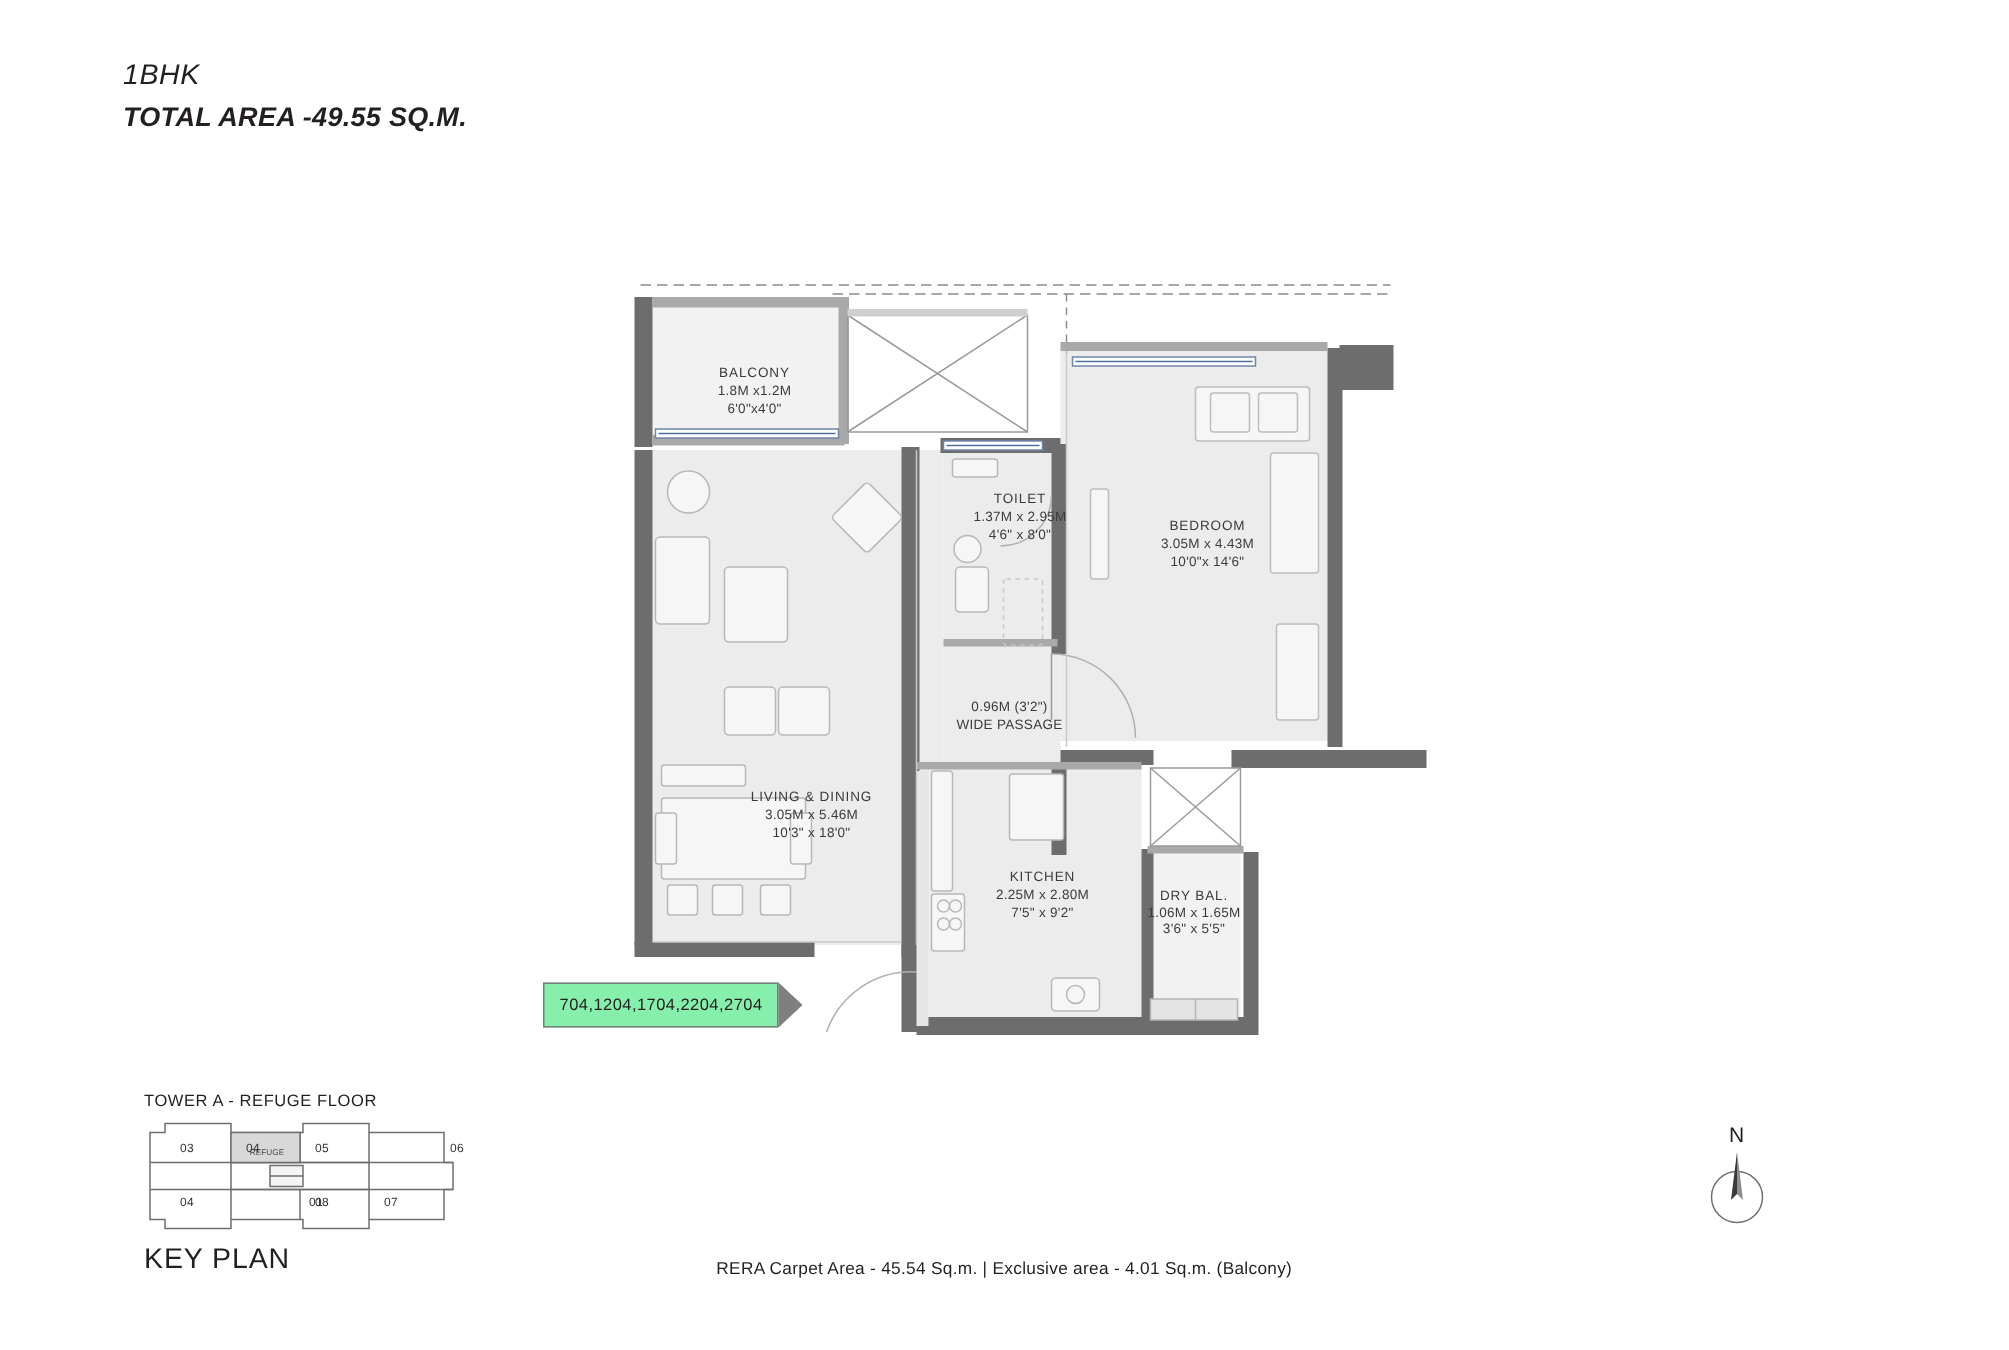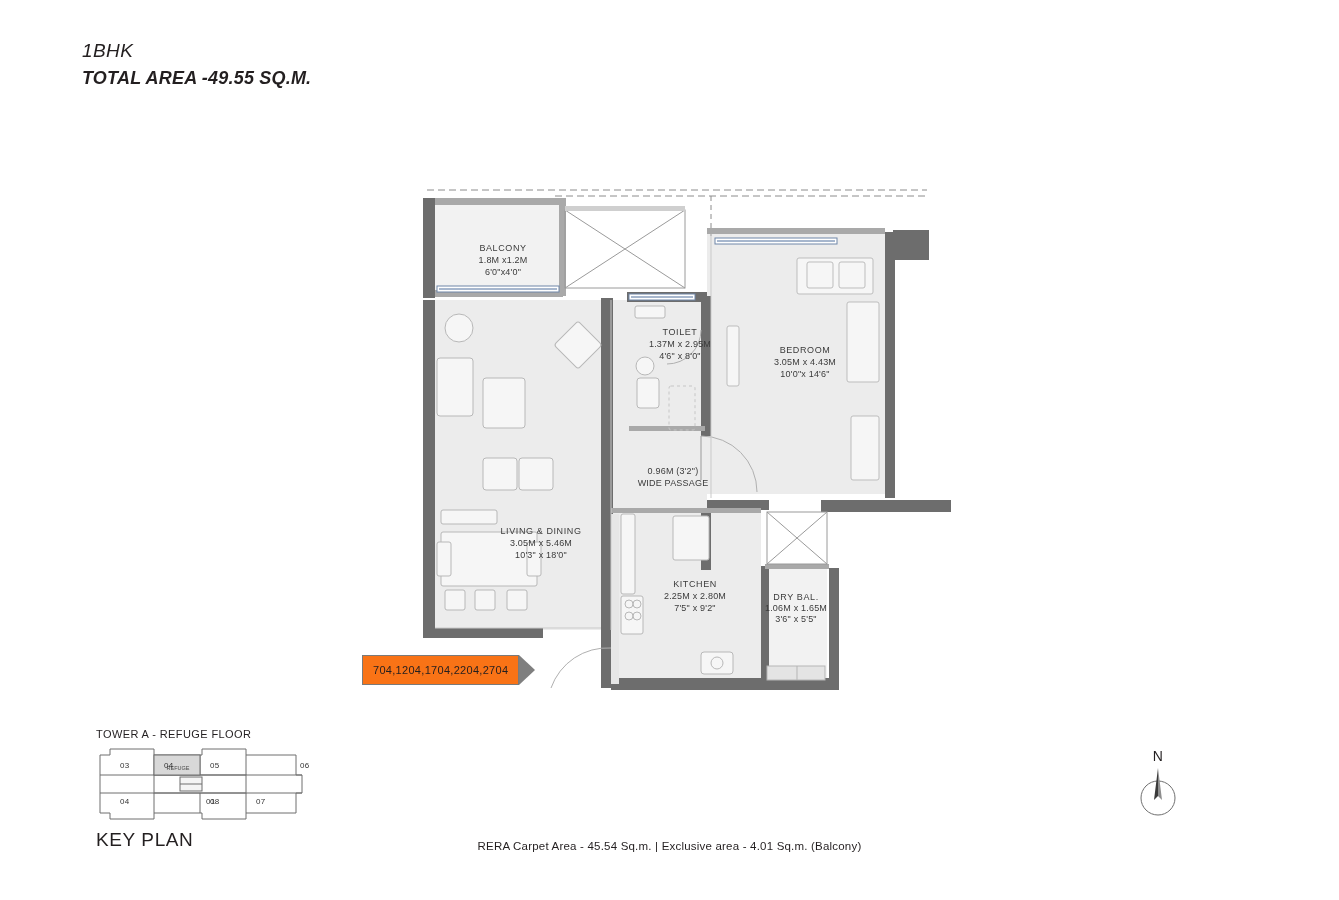--- a/index.html
+++ b/index.html
@@ -70,21 +70,21 @@
   .unit-callout {
     position: absolute;
     left: 362px;
     top: 655px;
     display: flex;
     align-items: stretch;
     height: 30px;
   }
   .unit-callout .box {
     border: 1px solid #7a7a7a;
-    background: #f97316;
+    background: #86efac;
     padding: 0 10px;
     display: flex;
     align-items: center;
     font-size: 11px;
     letter-spacing: 0.3px;
     color: #231f20;
   }
   .unit-callout .arrow {
     width: 0; height: 0;
     border-top: 15px solid transparent;

